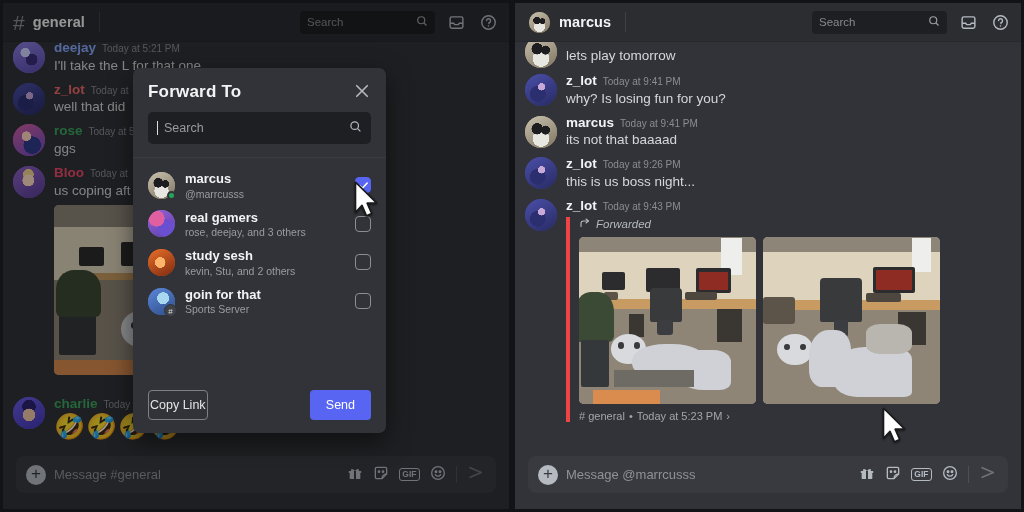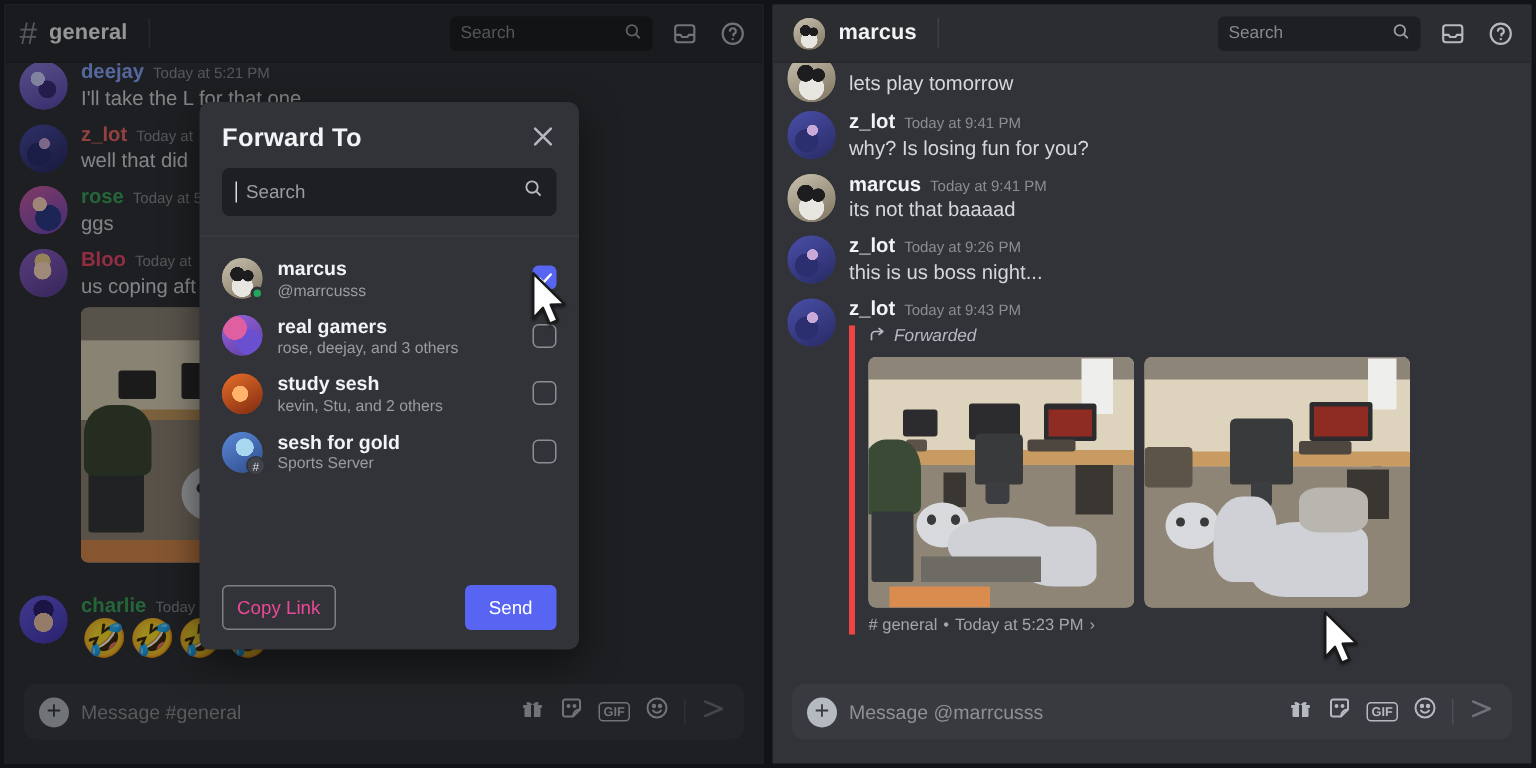--- a/index.html
+++ b/index.html
@@ -119,22 +119,22 @@
   .m-list { flex: 1; padding: 2px 0; overflow: hidden; }
   .m-row { display: flex; align-items: center; padding: 5px 15px; gap: 10px; }
   .m-row .av { width: 27px; height: 27px; }
   .m-row-txt { flex: 1; min-width: 0; }
   .m-row-name { font-size: 13px; font-weight: bold; color: #f2f3f5; line-height: 1.2; }
   .m-row-sub { font-size: 10.5px; color: #9a9ca1; margin-top: 1px; display: flex; gap: 3px; }
   .cbox { width: 16px; height: 16px; border: 1.7px solid #8b8e94; border-radius: 4px; flex: none; }
   .cbox.on { background: #5865f2; border-color: #5865f2; display: flex; align-items: center; justify-content: center; }
   .m-foot { padding: 10px 15px 13px 15px; display: flex; align-items: center; }
   .copy-btn {
-    border: 1px solid #7e8085; border-radius: 4px; color: #ec4899;
-    font-size: 12.5px; padding: 7px 9px; background: transparent;
+    border: 1px solid #7e8085; border-radius: 4px; color: #e5e5e5;
+    font-size: 12.5px; padding: 7px 1px; background: transparent;
   }
   .send-btn {
     margin-left: auto; background: #5865f2; color: #fff; font-size: 12.5px;
     border-radius: 4px; padding: 8px 16px; border: none; font-weight: 500;
   }
   .online-dot {
     position: absolute; right: -1px; bottom: -1px; width: 9px; height: 9px;
     border-radius: 50%; background: #23a55a; border: 2px solid #313338;
   }
   .sub-badge {
@@ -377,21 +377,21 @@
           </div>
           <div class="cbox"></div>
         </div>
 
         <div class="m-row">
           <div class="av" style="background:#4f7ccf;overflow:visible">
             <div class="av-inner" style="border-radius:50%;overflow:hidden;background:radial-gradient(circle at 56% 38%,#a7d8f0 26%,transparent 27%),linear-gradient(150deg,#5c88d8,#2e4d8a)"></div>
             <span class="sub-badge">#</span>
           </div>
           <div class="m-row-txt">
-            <div class="m-row-name">sesh for gold</div>
+            <div class="m-row-name">goin for that</div>
             <div class="m-row-sub">
                 <span>Sports Server</span>
               </div>
           </div>
           <div class="cbox"></div>
         </div>
 
       </div>
 
       <div class="m-foot">

